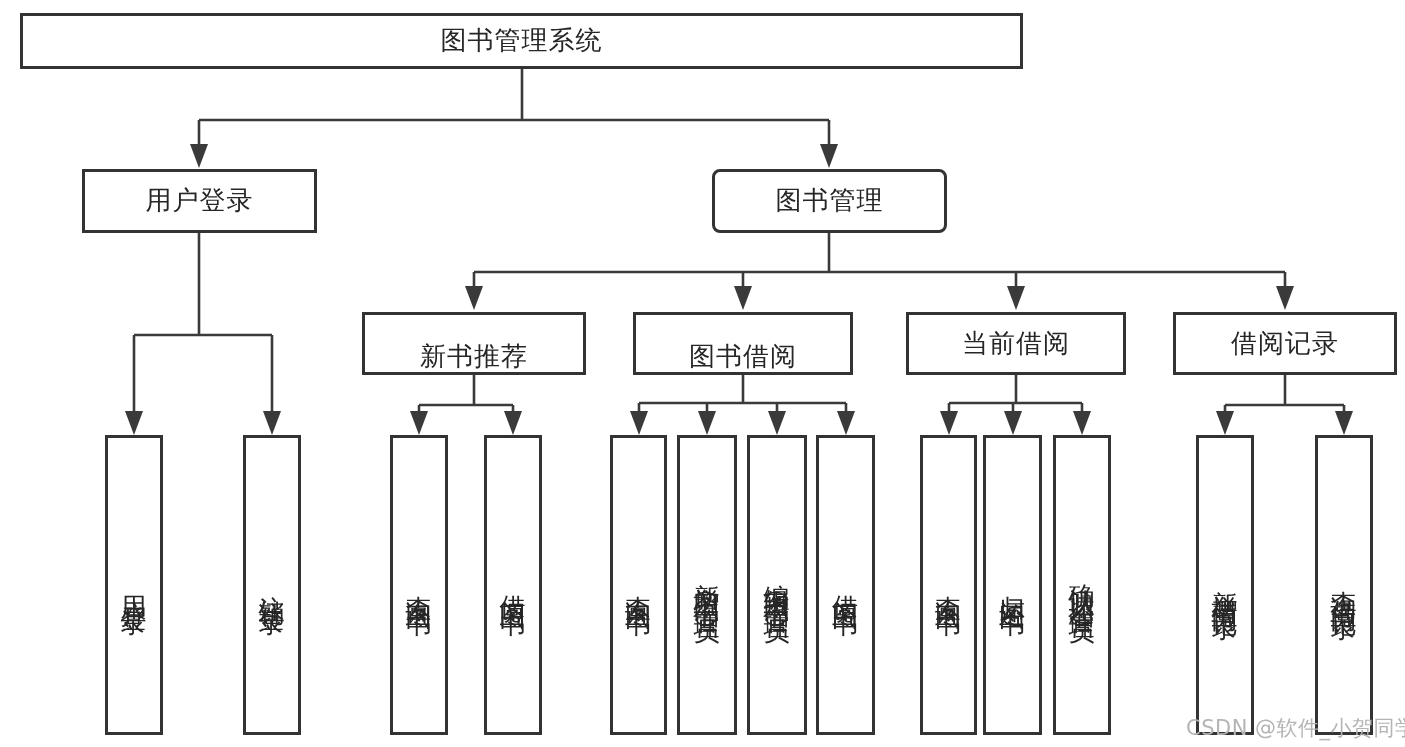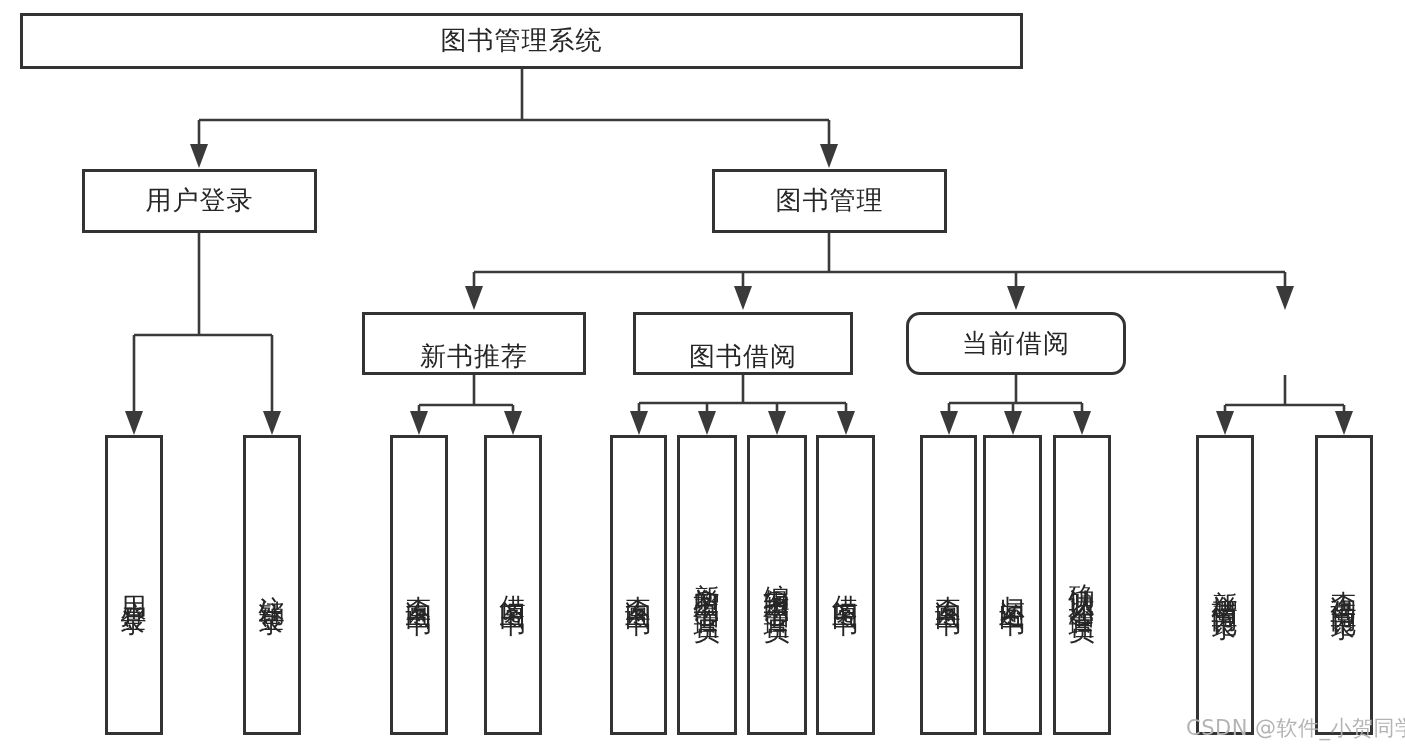--- a/index.html
+++ b/index.html
@@ -95,32 +95,35 @@
     </g>
   </svg>
 
   <div class="box" style="left:20px; top:13px; width:1003px; height:56px;">
     <span class="hlabel">图书管理系统</span>
   </div>
 
   <div class="box" style="left:82px; top:169px; width:235px; height:64px;">
     <span class="hlabel">用户登录</span>
   </div>
-  <div class="box" style="left:712px; top:169px; width:235px; height:64px;">
+  <div class="box" style="left:712px; top:169px; width:235px; height:64px;border-radius:8px;">
     <span class="hlabel">图书管理</span>
   </div>
 
   <div class="box" style="left:362px; top:312px; width:224px; height:63px;align-items:flex-end;">
     <span class="hlabel">新书推荐</span>
   </div>
   <div class="box" style="left:633px; top:312px; width:220px; height:63px;align-items:flex-end;">
     <span class="hlabel">图书借阅</span>
   </div>
-  <div class="box" style="left:906px; top:312px; width:220px; height:63px;border-radius:14px;">
+  <div class="box" style="left:906px; top:312px; width:220px; height:63px;">
     <span class="hlabel">当前借阅</span>
+  </div>
+  <div class="box" style="left:1173px; top:312px; width:224px; height:63px;">
+    <span class="hlabel">借阅记录</span>
   </div>
 
   <div class="box" style="left:105px; top:435px; width:58px; height:300px;">
     <span class="vlabel">用户登录</span>
   </div>
   <div class="box" style="left:243px; top:435px; width:58px; height:300px;">
     <span class="vlabel">注销登录</span>
   </div>
 
   <div class="box" style="left:390px; top:435px; width:58px; height:300px;">

